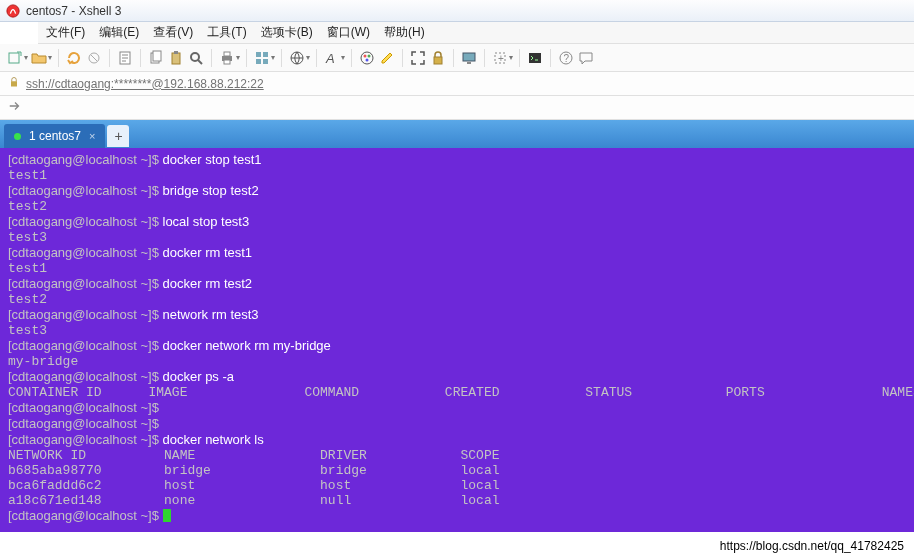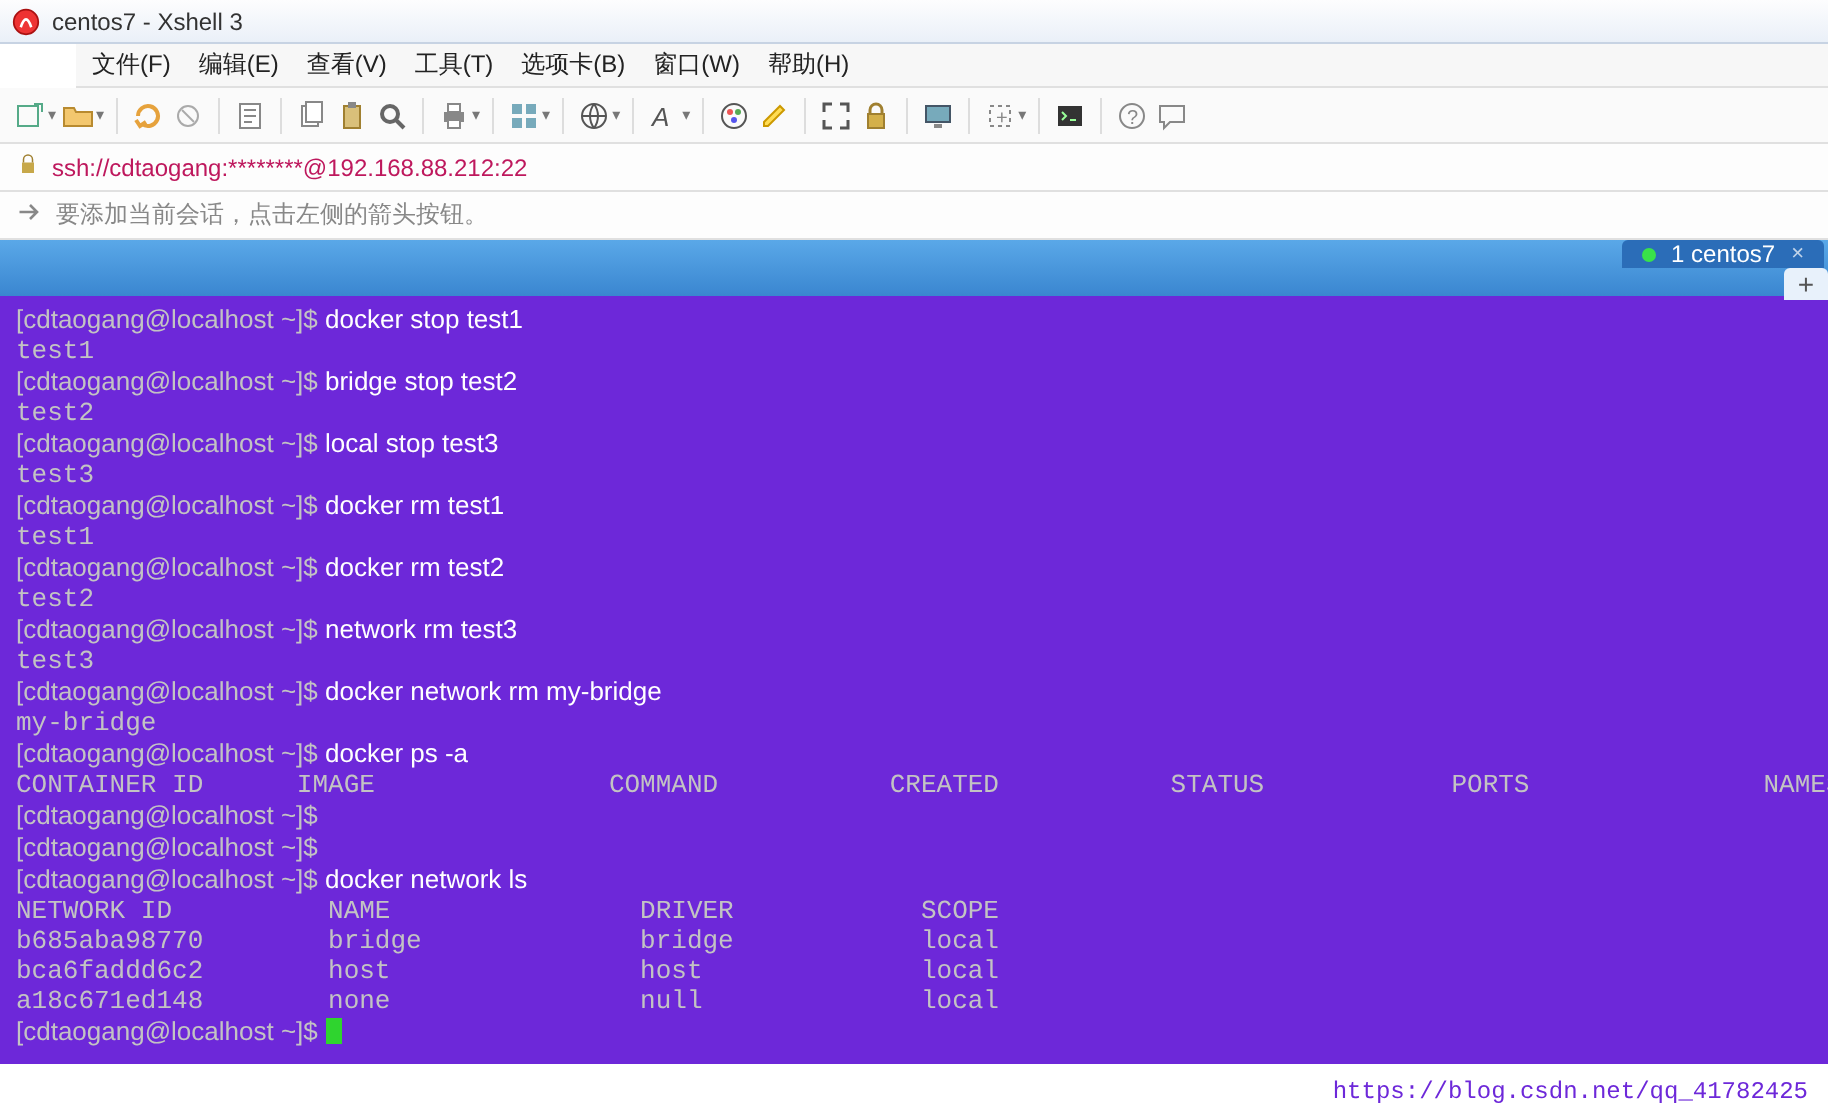--- a/index.html
+++ b/index.html
@@ -10,36 +10,36 @@
 
 .menubar { height: 22px; background: #f7f7f7; display: flex; align-items: center; padding: 0 8px; font-size: 12px; color: #222; gap: 14px; border-bottom: 1px solid #e0e0e0; margin-left: 38px; }
 .menubar span { cursor: default; }
 
 .toolbar { height: 28px; background: #fafafa; display: flex; align-items: center; padding: 0 6px; border-bottom: 1px solid #e0e0e0; gap: 2px; }
 .tb { width: 18px; height: 18px; display: flex; align-items: center; justify-content: center; color: #555; font-size: 14px; }
 .tb svg { width: 16px; height: 16px; }
 .sep { width: 1px; height: 18px; background: #ddd; margin: 0 4px; }
 .dd { font-size: 8px; color: #777; margin-left: -2px; }
 
-.addressbar { height: 24px; background: #fdfdfd; display: flex; align-items: center; padding: 0 8px; font-size: 12px; color: #be185d; border-bottom: 1px solid #e0e0e0; gap: 6px; }
+.addressbar { height: 24px; background: #fdfdfd; display: flex; align-items: center; padding: 0 8px; font-size: 12px; color: #737373; border-bottom: 1px solid #e0e0e0; gap: 6px; text-decoration: underline; }
 .hintbar { height: 24px; background: #fdfdfd; display: flex; align-items: center; padding: 0 8px; font-size: 12px; color: #888; border-bottom: 1px solid #e0e0e0; gap: 6px; }
 
-.tabstrip { height: 28px; background: linear-gradient(#5aa8e8,#3a86d0); display: flex; align-items: flex-end; padding: 0 0 0 4px; flex-direction: column; }
+.tabstrip { height: 28px; background: linear-gradient(#5aa8e8,#3a86d0); display: flex; align-items: flex-end; padding: 0 0 0 4px; }
 .tab { height: 24px; background: #3a86d0; color: #fff; font-size: 12px; padding: 0 10px; display: flex; align-items: center; gap: 8px; border-top-left-radius: 3px; border-top-right-radius: 3px; margin-right: 2px; }
 .tab.active { background: #2b6db8; }
 .tab .dot { width: 7px; height: 7px; border-radius: 50%; background: #39e24a; }
 .tab .x { font-size: 11px; opacity: .7; }
 .addtab { height: 22px; width: 22px; background: #e8f1fb; display: flex; align-items: center; justify-content: center; font-size: 14px; color: #555; border-top-left-radius: 3px; border-top-right-radius: 3px; margin-bottom: 1px; }
 
 .terminal { background: #6d28d9; color: #c3c3c3; font-family: "Consolas","Courier New",monospace; font-size: 13px; line-height: 15px; padding: 4px 8px; height: 384px; white-space: pre; overflow: hidden; }
 .prompt { color: #c3c3c3; }
 .cmd { color: #fff; }
 .cursor { display: inline-block; width: 8px; height: 13px; background: #2fd42f; vertical-align: -2px; }
 
-.watermark { position: absolute; right: 10px; bottom: 4px; font-size: 12px; color: #6d28d9; font-family: Liberation Mono, monospace; }
+.watermark { position: absolute; right: 10px; bottom: 4px; font-size: 12px; color: #000000; font-family: Liberation Sans, sans-serif; }
 </style>
 </head>
 <body>
 
 <div class="titlebar">
   <span class="logo">
     <svg viewBox="0 0 16 16">
         <circle cx="8" cy="8" r="7" fill="#e33" stroke="#a11"></circle>
         <path d="M5 11 Q8 2 11 11" fill="none" stroke="#fff" stroke-width="1.5"></path>
       </svg>
@@ -211,21 +211,20 @@
         <rect x="4" y="7" width="8" height="7" fill="#c7a84a"></rect>
         <path d="M5 7V5a3 3 0 0 1 6 0v2" fill="none" stroke="#a08030"></path>
       </svg></span>
   <span>ssh://cdtaogang:********@192.168.88.212:22</span>
 </div>
 
 <div class="hintbar">
   <span><svg width="14" height="14" viewBox="0 0 16 16">
         <path d="M2 8h9M8 4l4 4-4 4" fill="none" stroke="#888" stroke-width="1.5"></path>
       </svg></span>
-  <span>要添加当前会话，点击左侧的箭头按钮。</span>
 </div>
 
 <div class="tabstrip">
   <div class="tab active">
     <span class="dot"></span>
     <span>1 centos7</span>
     <span class="x">×</span>
   </div>
   <div class="addtab">+</div>
 </div>

